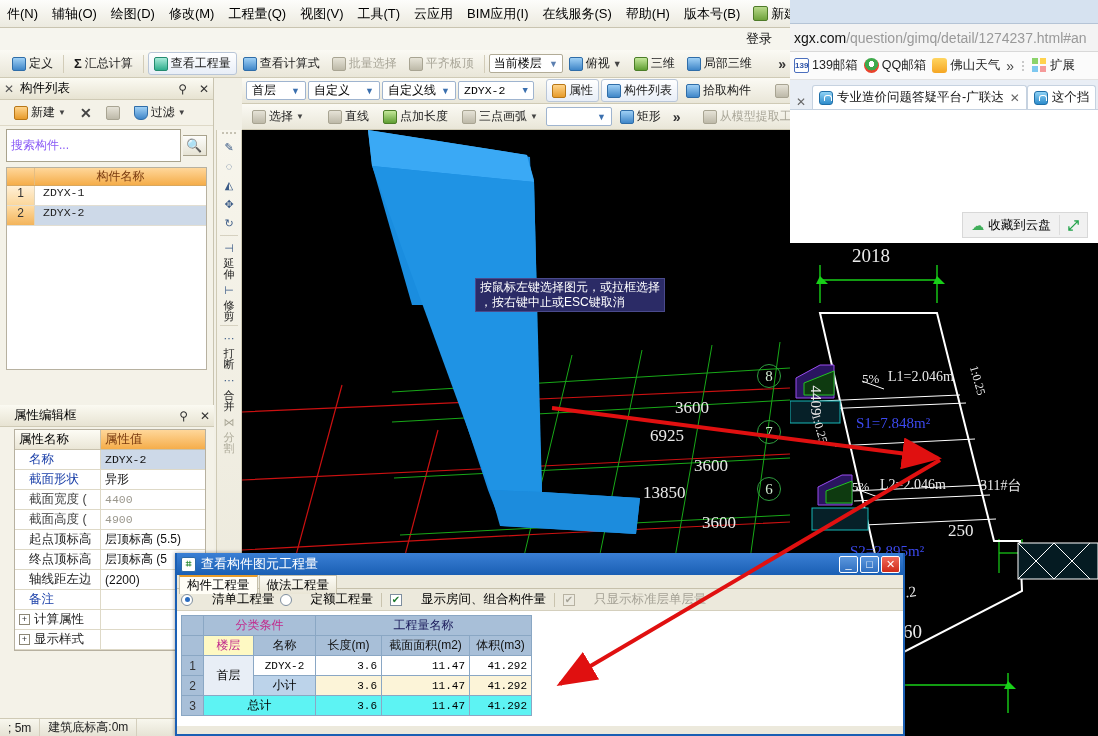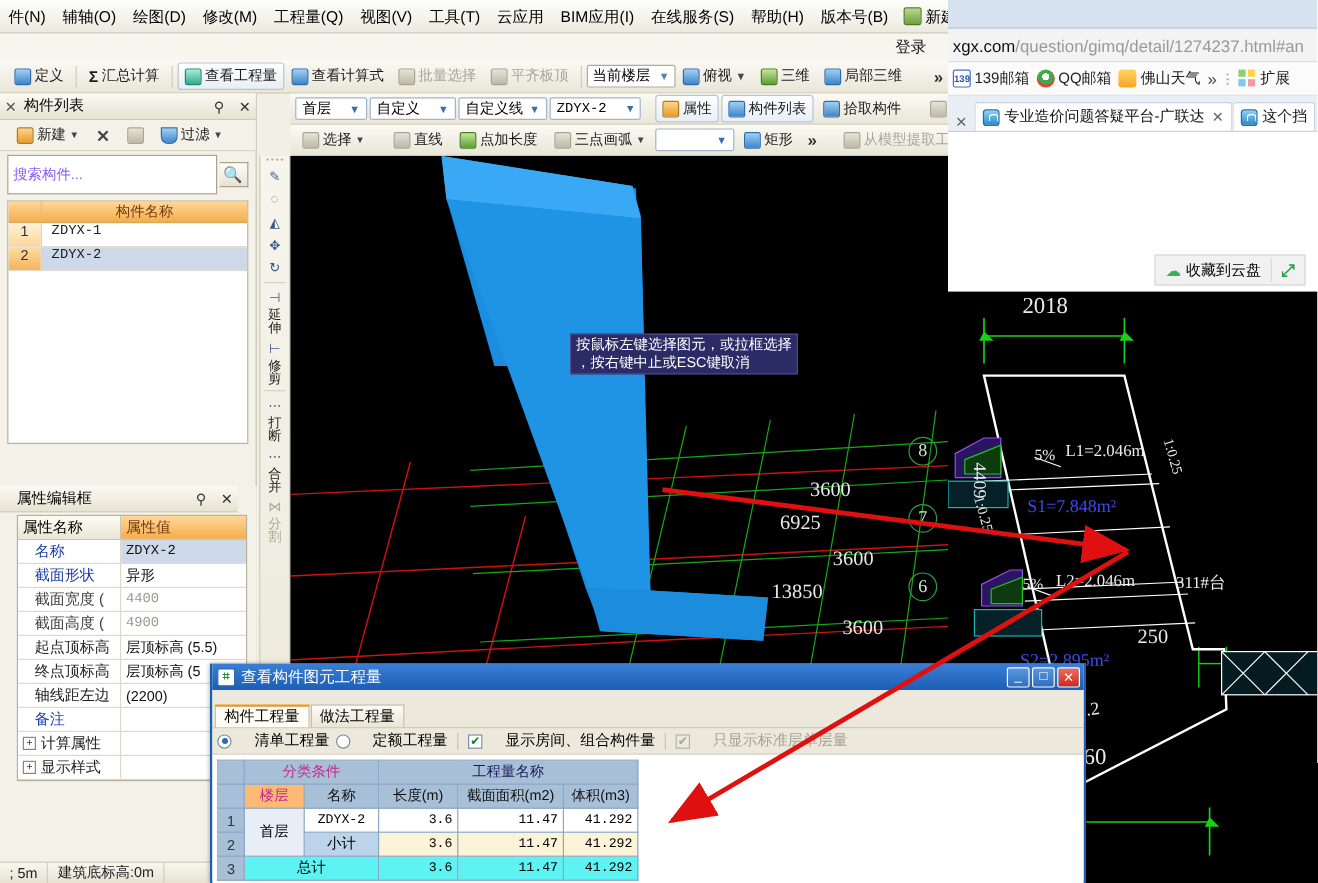--- a/index.html
+++ b/index.html
@@ -324,21 +324,21 @@
     display:inline-flex;align-items:center;justify-content:center;color:#2a8a34;font-size:10px;font-weight:bold;
   }
   .dlg-btns { margin-left:auto; display:flex; gap:2px; padding-right:3px; }
   .dlg-btn {
     width:19px;height:17px;border:1px solid #ffffff;border-radius:2px;
     display:flex;align-items:center;justify-content:center;font-size:11px;color:#fff;
     background:linear-gradient(#5b97dd,#2f6fc0);
   }
   .dlg-btn.close { background:linear-gradient(#f06a5a,#cf2a18); }
   .dlg-tabs {
-    height:32px; display:flex; align-items:flex-end; gap:1px; padding-left:2px;
+    height:14px; display:flex; gap:1px; padding-left:2px;
     background:#ece9dc; border-bottom:1px solid #c6c0ab;
   }
   .dlg-tab {
     height:19px; padding:0 7px; font-size:12.5px;
     background:linear-gradient(#fdfcf6,#e9e5d5);
     border:1px solid #c6c0ab; border-bottom:none; display:flex;align-items:center;
   }
   .dlg-tab.active { background:#fffdf6; border-top:2px solid #e79b2a; }
   .dlg-opts {
     height:22px; display:flex;align-items:center; gap:5px; font-size:12.5px;
@@ -350,21 +350,21 @@
   .chk.dim { background:#eceae0;color:#a5a296;border-color:#b7b2a2; }
   .opt { display:inline-flex;align-items:center;gap:19px; }
   .opt.dim { color:#a5a296; }
   .vsep2 { width:1px;height:14px;background:#c9c3ae;margin:0 3px; }
 
   .dlg-body { background:#fff; height:calc(100% - 66px); padding:4px 0 0 4px; }
   .q-table { border-collapse:collapse; font-size:12px; }
   .q-table td, .q-table th { border:1px solid #8aa7c4; padding:1px 4px; height:20px; }
   .q-h1 { background:#a8bfd8; color:#c22a8c; text-align:center; font-weight:normal; }
   .q-h1b { background:#a8bfd8; color:#1a1a5a; text-align:center; font-weight:normal; }
-  .q-h2 { background:#fdba74; color:#c22a8c; text-align:center; font-weight:normal;}
+  .q-h2 { background:#fef9c3; color:#c22a8c; text-align:center; font-weight:normal;}
   .q-h2b { background:#a8bfd8; color:#111; text-align:center; font-weight:normal;}
   .q-idx { background:#a8bfd8; color:#333; text-align:center; width:22px; }
   .q-floor { background:#e8eef6; text-align:center; }
   .q-name { background:#fff; text-align:center; font-family:"Liberation Mono", monospace; font-size:11px;}
   .q-sub  { background:#bcd3ea; text-align:center; }
   .q-num  { background:#fff; text-align:right; font-family:"Liberation Mono", monospace; font-size:11px;}
   .q-num.sub { background:#fcf4d8; }
   .q-tot  { background:#5df3f3; text-align:center; }
   .q-num.tot { background:#5df3f3; text-align:right; font-family:"Liberation Mono", monospace;font-size:11px;}
 
@@ -495,21 +495,21 @@
           <div class="c1">ZDYX-1</div>
         </div>
         <div class="cl-row sel">
           <div class="c0">2</div>
           <div class="c1">ZDYX-2</div>
         </div>
       </div>
     </div>
 
     <div class="prop-panel">
-      <div class="dock-head" style="margin-right:16px">
+      <div class="dock-head" style="margin-right:0">
         <span class="ttl" style="padding-left:10px">属性编辑框</span>
         <span class="pin">⚲</span>
         <span class="cls">✕</span>
       </div>
       <div class="prop-table">
         <div class="prop-th">
           <div class="n">属性名称</div>
           <div class="v">属性值</div>
         </div>
 

